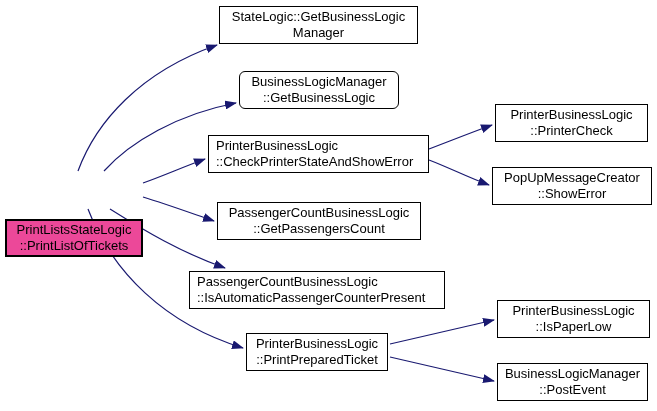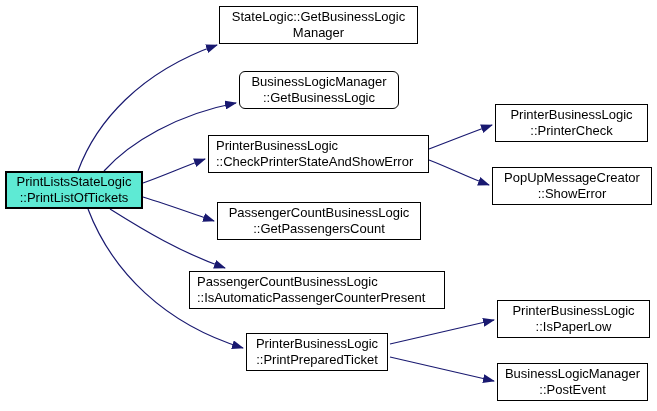--- a/index.html
+++ b/index.html
@@ -32,23 +32,24 @@
     white-space: pre-line;
     padding: 1px 20px;
     cursor: pointer;
   }
   .node.left-just {
     align-items: flex-start;
     text-align: left;
     padding-left: 7px;
   }
   .node.root {
-    background: #5eead4;
+    background: #ec4899;
     border-width: 2px;
     cursor: default;
+    margin-top: 48px;
   }
 </style>
 </head>
 <body>
 
 <div class="canvas">
 
   <svg class="edge-layer" viewBox="0 0 657 411" xmlns="http://www.w3.org/2000/svg">
     <defs>
       <marker id="arrow" viewBox="0 0 12 9" refX="11" refY="4.5" markerWidth="12" markerHeight="9" orient="auto" markerUnits="userSpaceOnUse">

